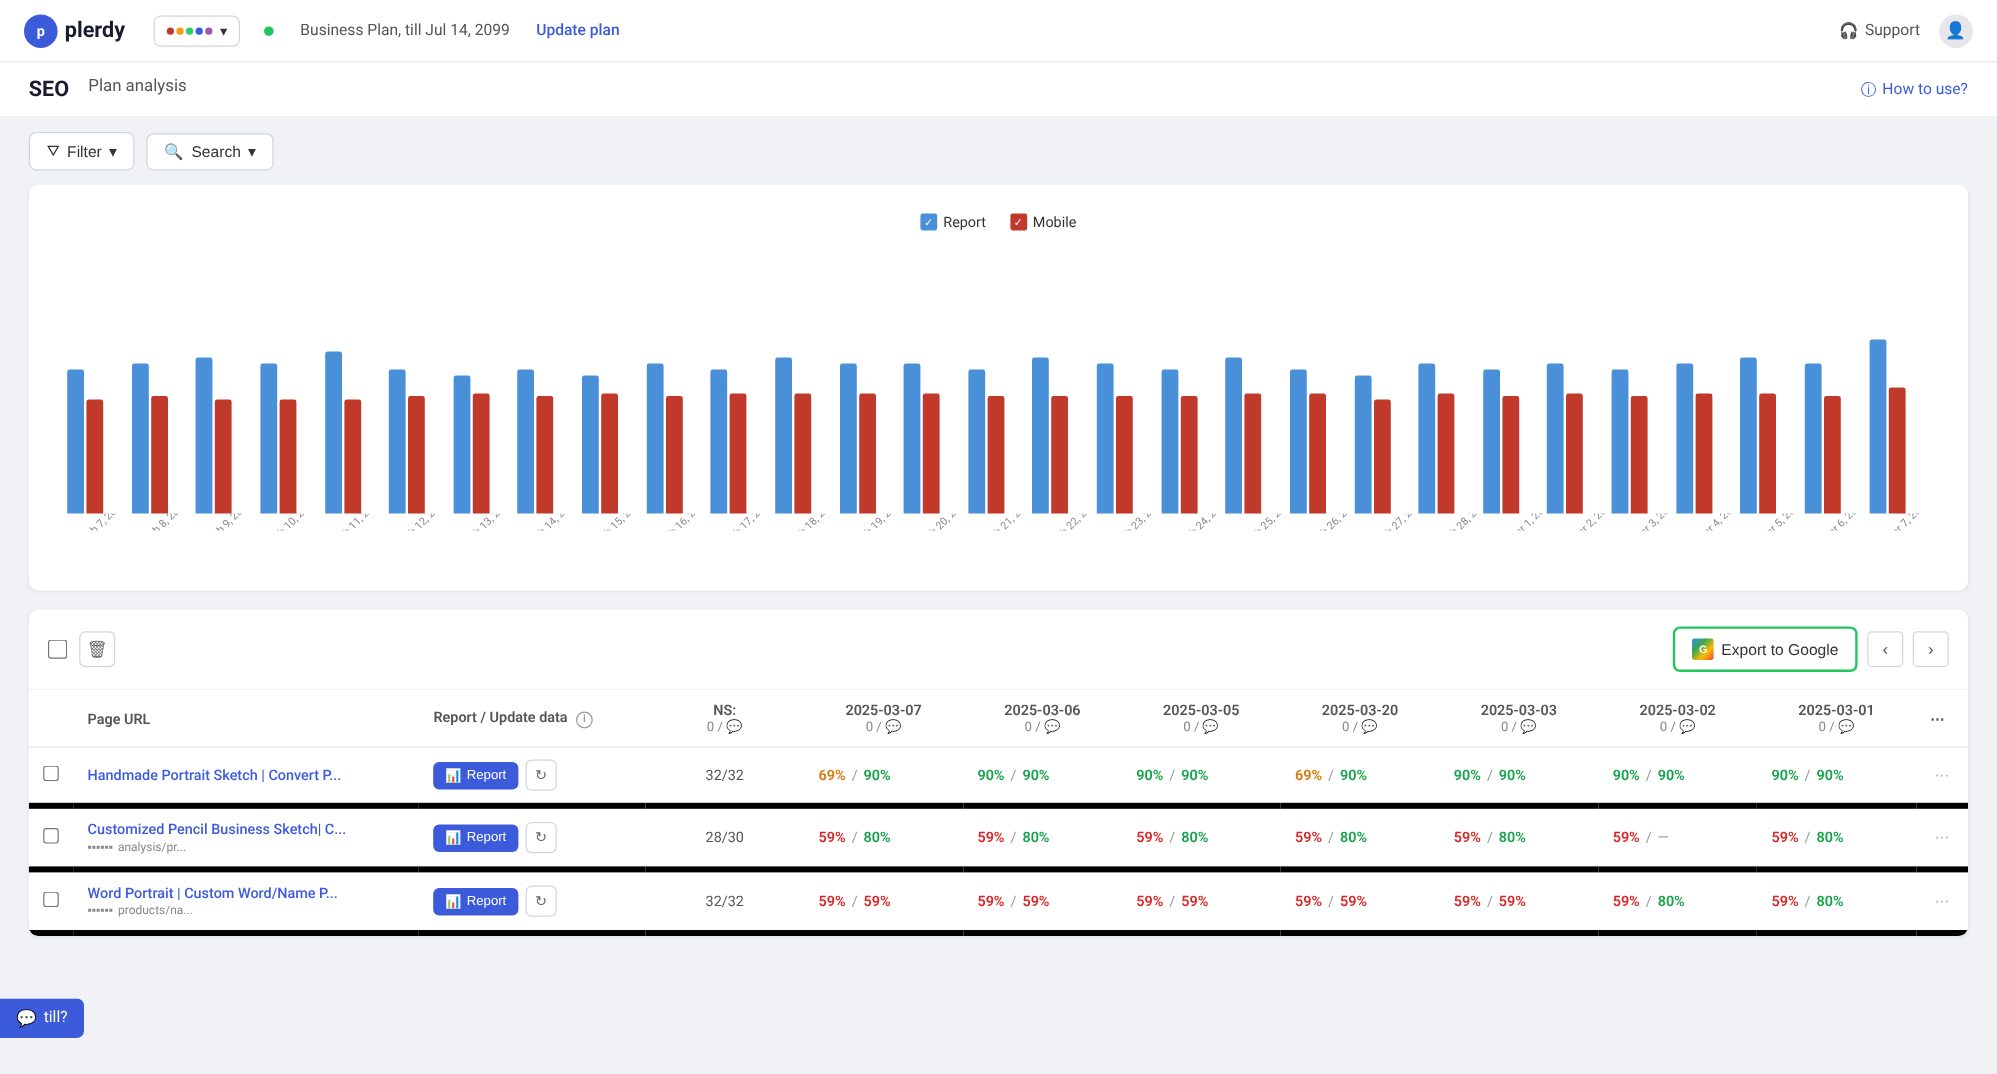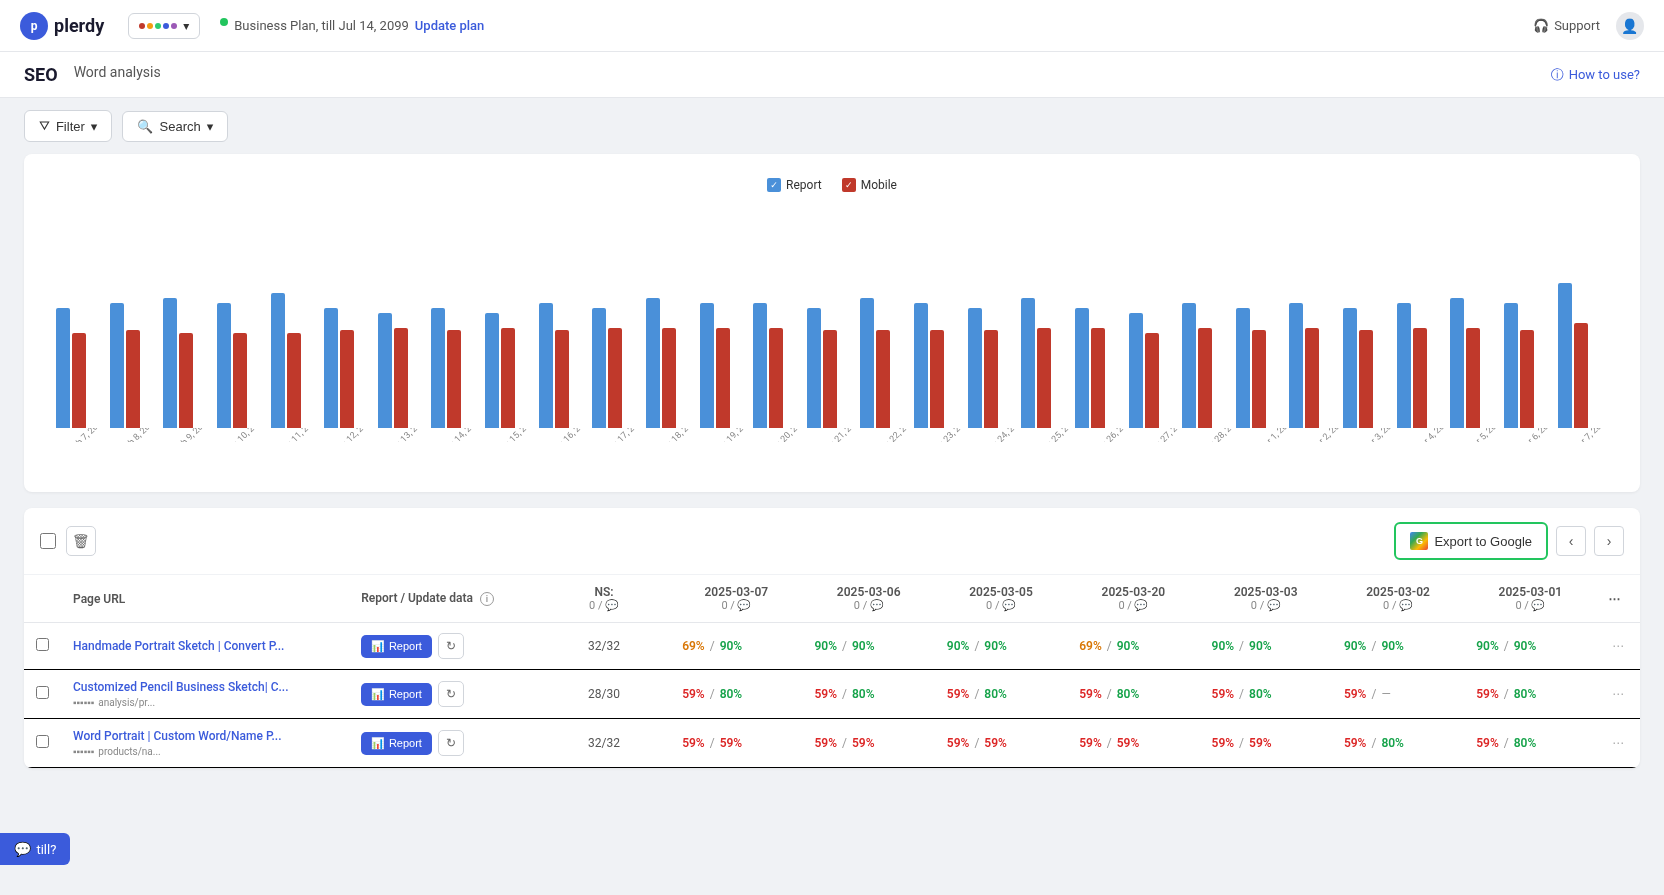--- a/index.html
+++ b/index.html
@@ -45,21 +45,22 @@
       font-size: 12px;
     }
     .plan-dots {
       display: flex; gap: 2px; align-items: center;
     }
     .dot {
       width: 6px; height: 6px; border-radius: 50%;
     }
     .plan-info {
       display: flex;
-      gap: 6px;
+      align-items: center;
+      gap: 22px;
       font-size: 13px;
       color: #555;
     }
     .plan-dot-green { width: 8px; height: 8px; background: #22c55e; border-radius: 50%; }
     .update-plan-link { color: #3b5bdb; text-decoration: none; font-weight: 500; }
     .navbar-right {
       margin-left: auto;
       display: flex;
       align-items: center;
       gap: 16px;
@@ -287,21 +288,21 @@
       text-align: center;
       min-width: 110px;
     }
     .col-sub {
       color: #888;
       font-size: 11px;
       font-weight: 400;
     }
     .data-table td {
       padding: 10px 12px;
-      border-bottom: 1px solid #000000;
+      border-bottom: 5px solid #000000;
       font-size: 12px;
       vertical-align: middle;
     }
     .url-cell {
       max-width: 280px;
     }
     .url-link {
       color: #3b5bdb;
       text-decoration: none;
       font-size: 12px;
@@ -424,21 +425,21 @@
       <span>🎧</span>
       <span>Support</span>
     </div>
     <div class="user-icon">👤</div>
   </div>
 </div>
 
 <div class="page-header">
   <div class="page-header-left">
     <span class="seo-badge">SEO</span>
-    <span class="page-analysis-label">Word analysis</span>
+    <span class="page-analysis-label">Plan analysis</span>
   </div>
   <div class="how-to-use">
     <span>ⓘ</span>
     <span>How to use?</span>
   </div>
 </div>
 
 <div class="toolbar">
   <button class="toolbar-btn">
     <span>⛛</span>

